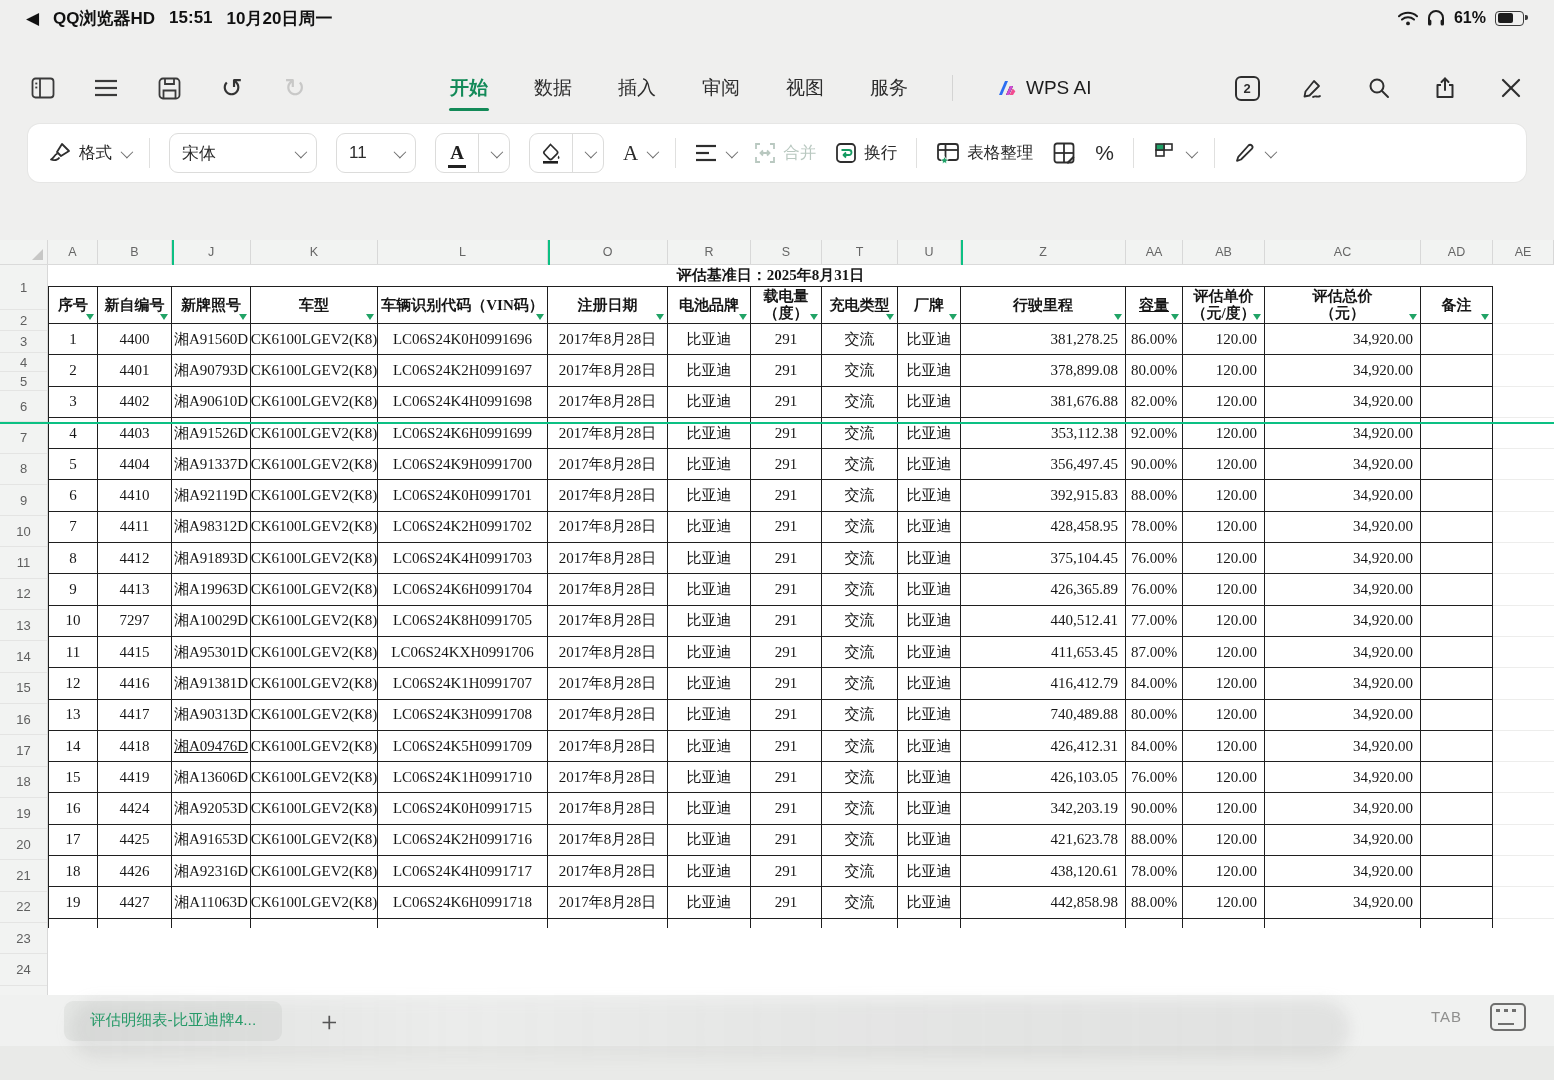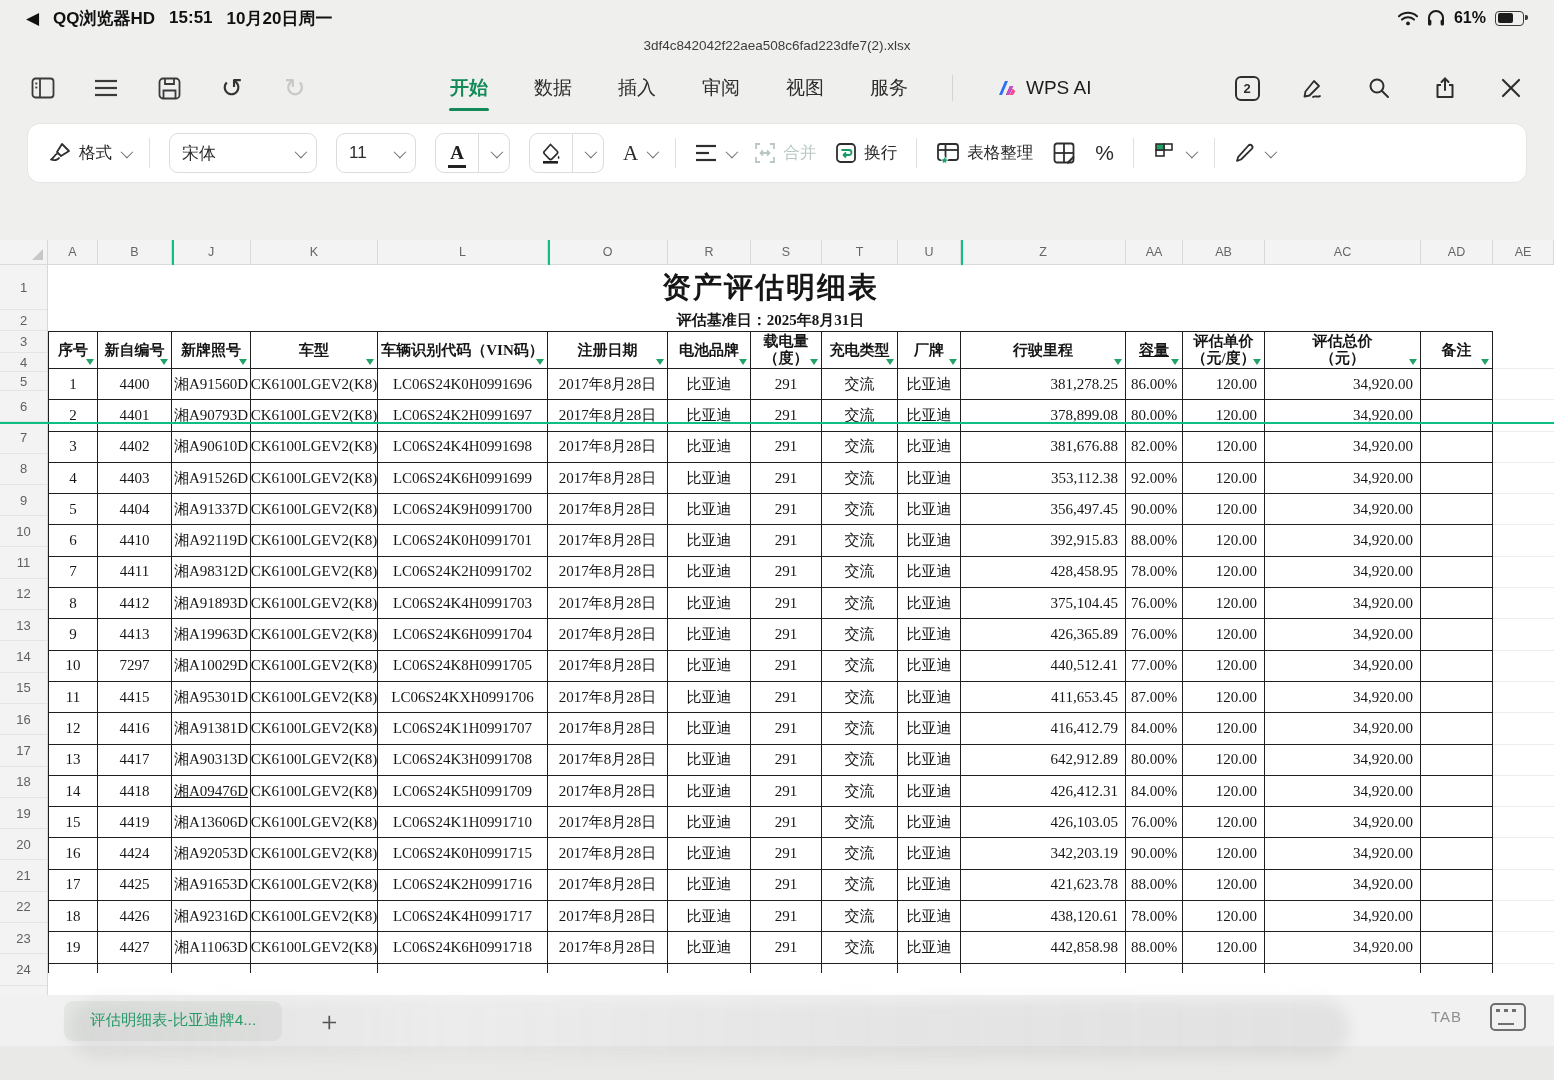--- a/index.html
+++ b/index.html
@@ -142,21 +142,20 @@
             <rect x="13.6" y="9.5" width="3.4" height="6" rx="1.6" fill="#1c1c1c"></rect>
           </svg>
       </span>
       <span>61%</span>
       <span class="batt">
           <span class="batt-fill"></span>
         </span>
     </div>
   </div>
 
-  <div class="filename">3df4c842042f22aea508c6fad223dfe7(2).xlsx</div>
 
   <div class="menu-row">
     <div class="left-icons">
       <span class="mi">
         <svg width="24" height="22" viewBox="0 0 24 22">
             <rect x="1.5" y="1.5" width="21" height="19" rx="3" fill="none" stroke="#3a3a3a" stroke-width="1.8"></rect>
             <line x1="9" y1="1.5" x2="9" y2="20.5" stroke="#3a3a3a" stroke-width="1.8"></line>
             <line x1="4.3" y1="6.5" x2="6.3" y2="6.5" stroke="#3a3a3a" stroke-width="1.8"></line>
             <line x1="4.3" y1="10.5" x2="6.3" y2="10.5" stroke="#3a3a3a" stroke-width="1.8"></line>
           </svg>
@@ -402,21 +401,20 @@
         <div class="gcell" style="height: 31.3px;">17</div>
         <div class="gcell" style="height: 31.3px;">18</div>
         <div class="gcell" style="height: 31.3px;">19</div>
         <div class="gcell" style="height: 31.3px;">20</div>
         <div class="gcell" style="height: 31.3px;">21</div>
         <div class="gcell" style="height: 31.3px;">22</div>
         <div class="gcell" style="height: 31.3px;">23</div>
         <div class="gcell" style="height: 31.3px;">24</div>
       </div>
     <div class="sheet-area" id="sheetarea">
-        <div class="band title-band" style="height: 45px;">资产评估明细表</div>
         <div class="band sub-band" style="height: 21px;">评估基准日：2025年8月31日</div>
         <div class="srow" style="height: 38px;">
           <div class="hcell first" style="width: 50px;">
             <span>序号</span>
             <span class="farrow"></span>
           </div>
           <div class="hcell" style="width: 74px;">
             <span>新自编号</span>
             <span class="farrow"></span>
           </div>
@@ -697,21 +695,21 @@
           <div class="dcell first" style="width: 50px;">13</div>
           <div class="dcell" style="width: 74px;">4417</div>
           <div class="dcell" style="width: 79px;">湘A90313D</div>
           <div class="dcell" style="width: 127px;">CK6100LGEV2(K8)</div>
           <div class="dcell" style="width: 170px;">LC06S24K3H0991708</div>
           <div class="dcell" style="width: 120px;">2017年8月28日</div>
           <div class="dcell" style="width: 83px;">比亚迪</div>
           <div class="dcell" style="width: 71px;">291</div>
           <div class="dcell" style="width: 76px;">交流</div>
           <div class="dcell" style="width: 63px;">比亚迪</div>
-          <div class="dcell r" style="width: 165px;">642,912.89</div>
+          <div class="dcell r" style="width: 165px;">740,489.88</div>
           <div class="dcell" style="width: 57px;">80.00%</div>
           <div class="dcell r" style="width: 82px;">120.00</div>
           <div class="dcell r" style="width: 156px;">34,920.00</div>
           <div class="dcell" style="width: 72px;"></div>
           <div class="ae"></div>
         </div>
         <div class="srow" style="height: 31.3px;">
           <div class="dcell first" style="width: 50px;">14</div>
           <div class="dcell" style="width: 74px;">4418</div>
           <div class="dcell" style="width: 79px; text-decoration: underline;">湘A09476D</div>

